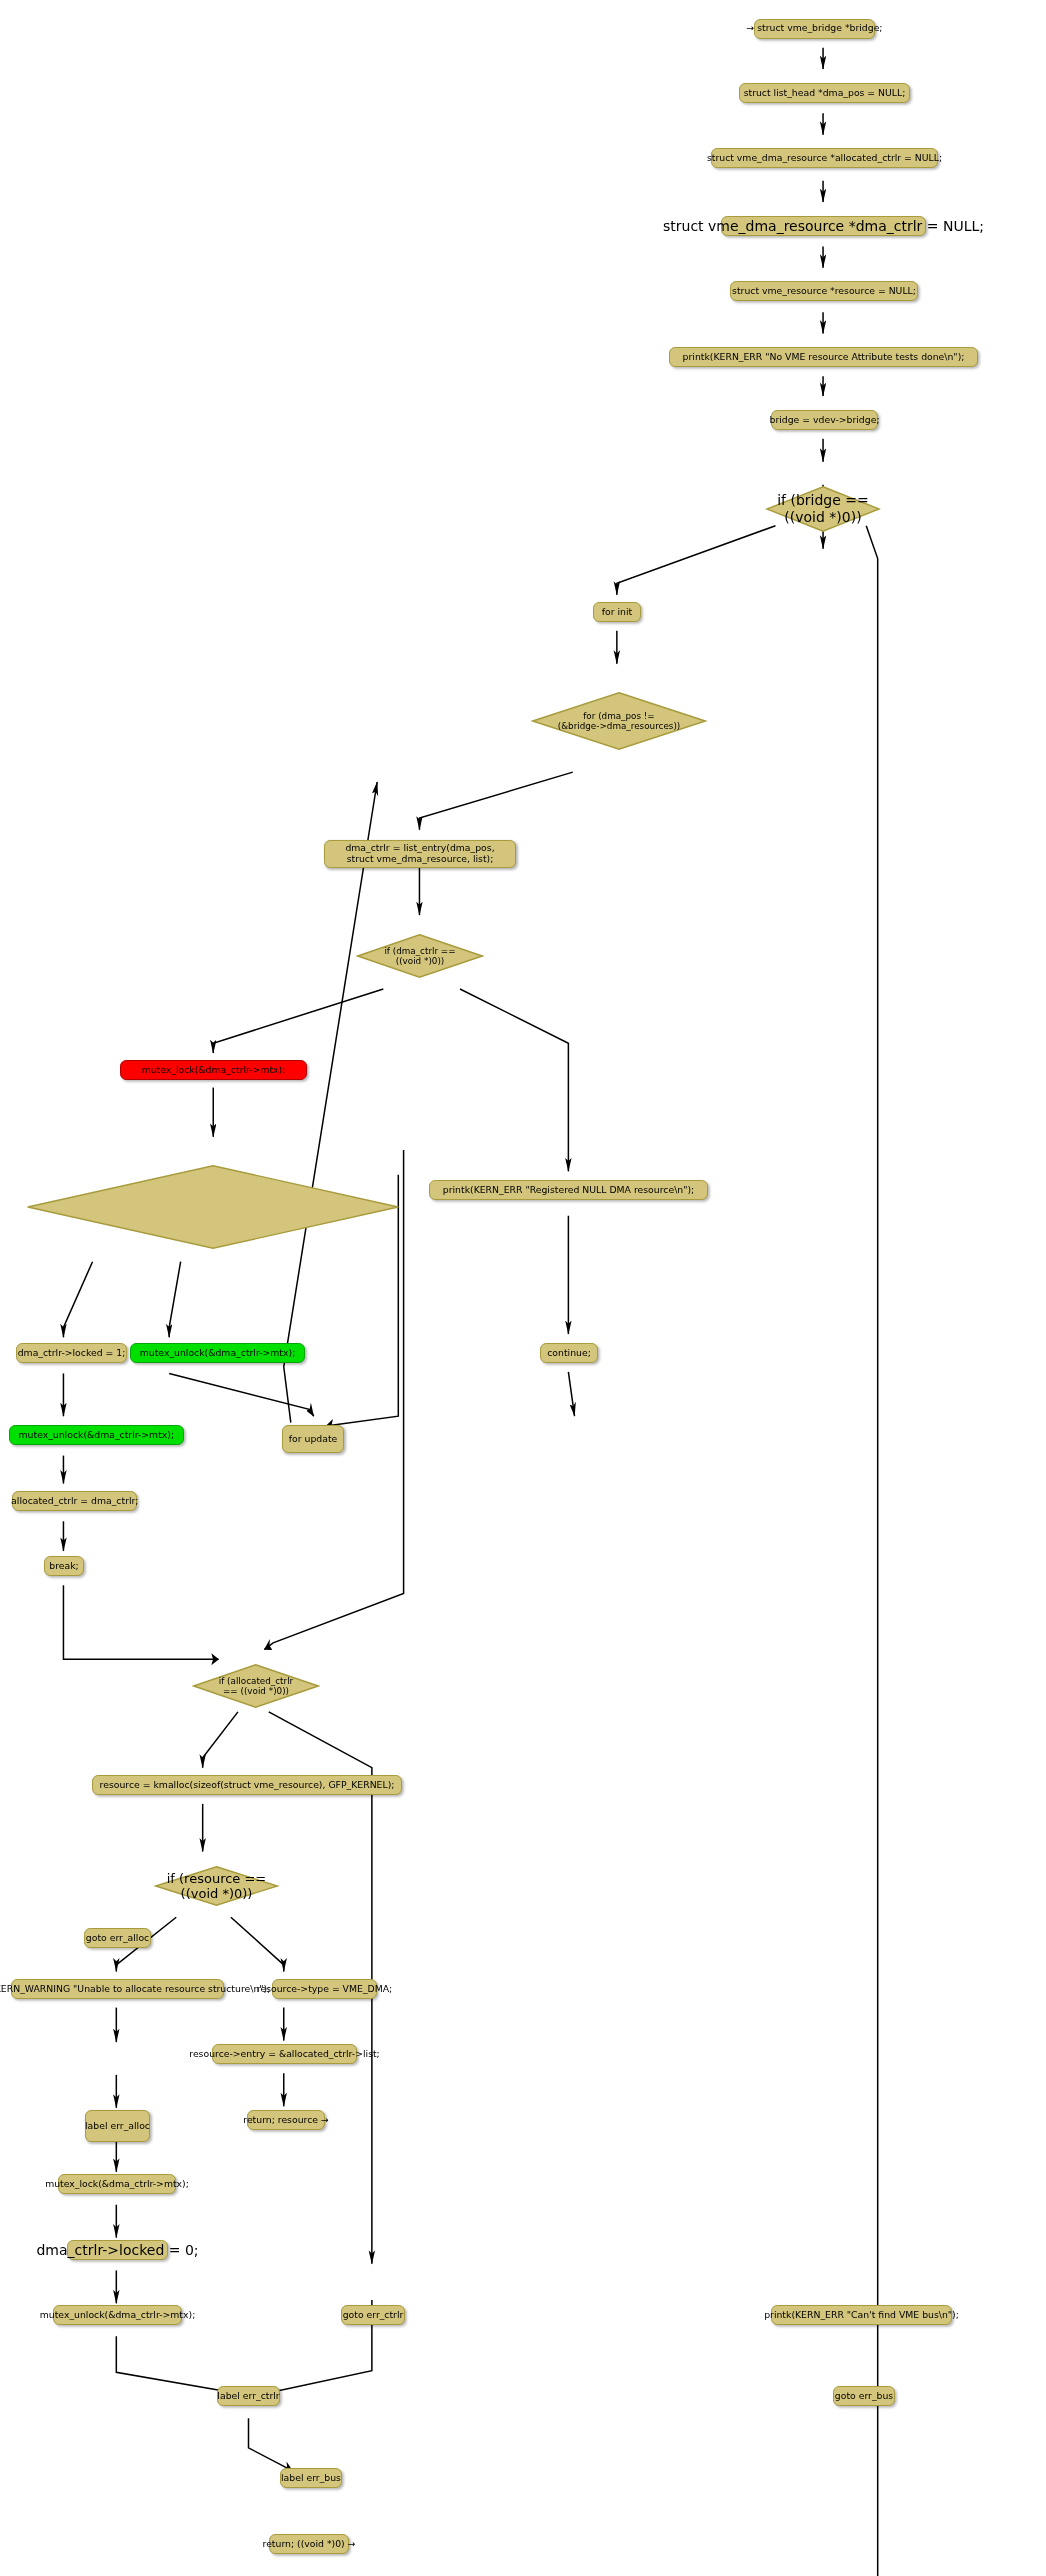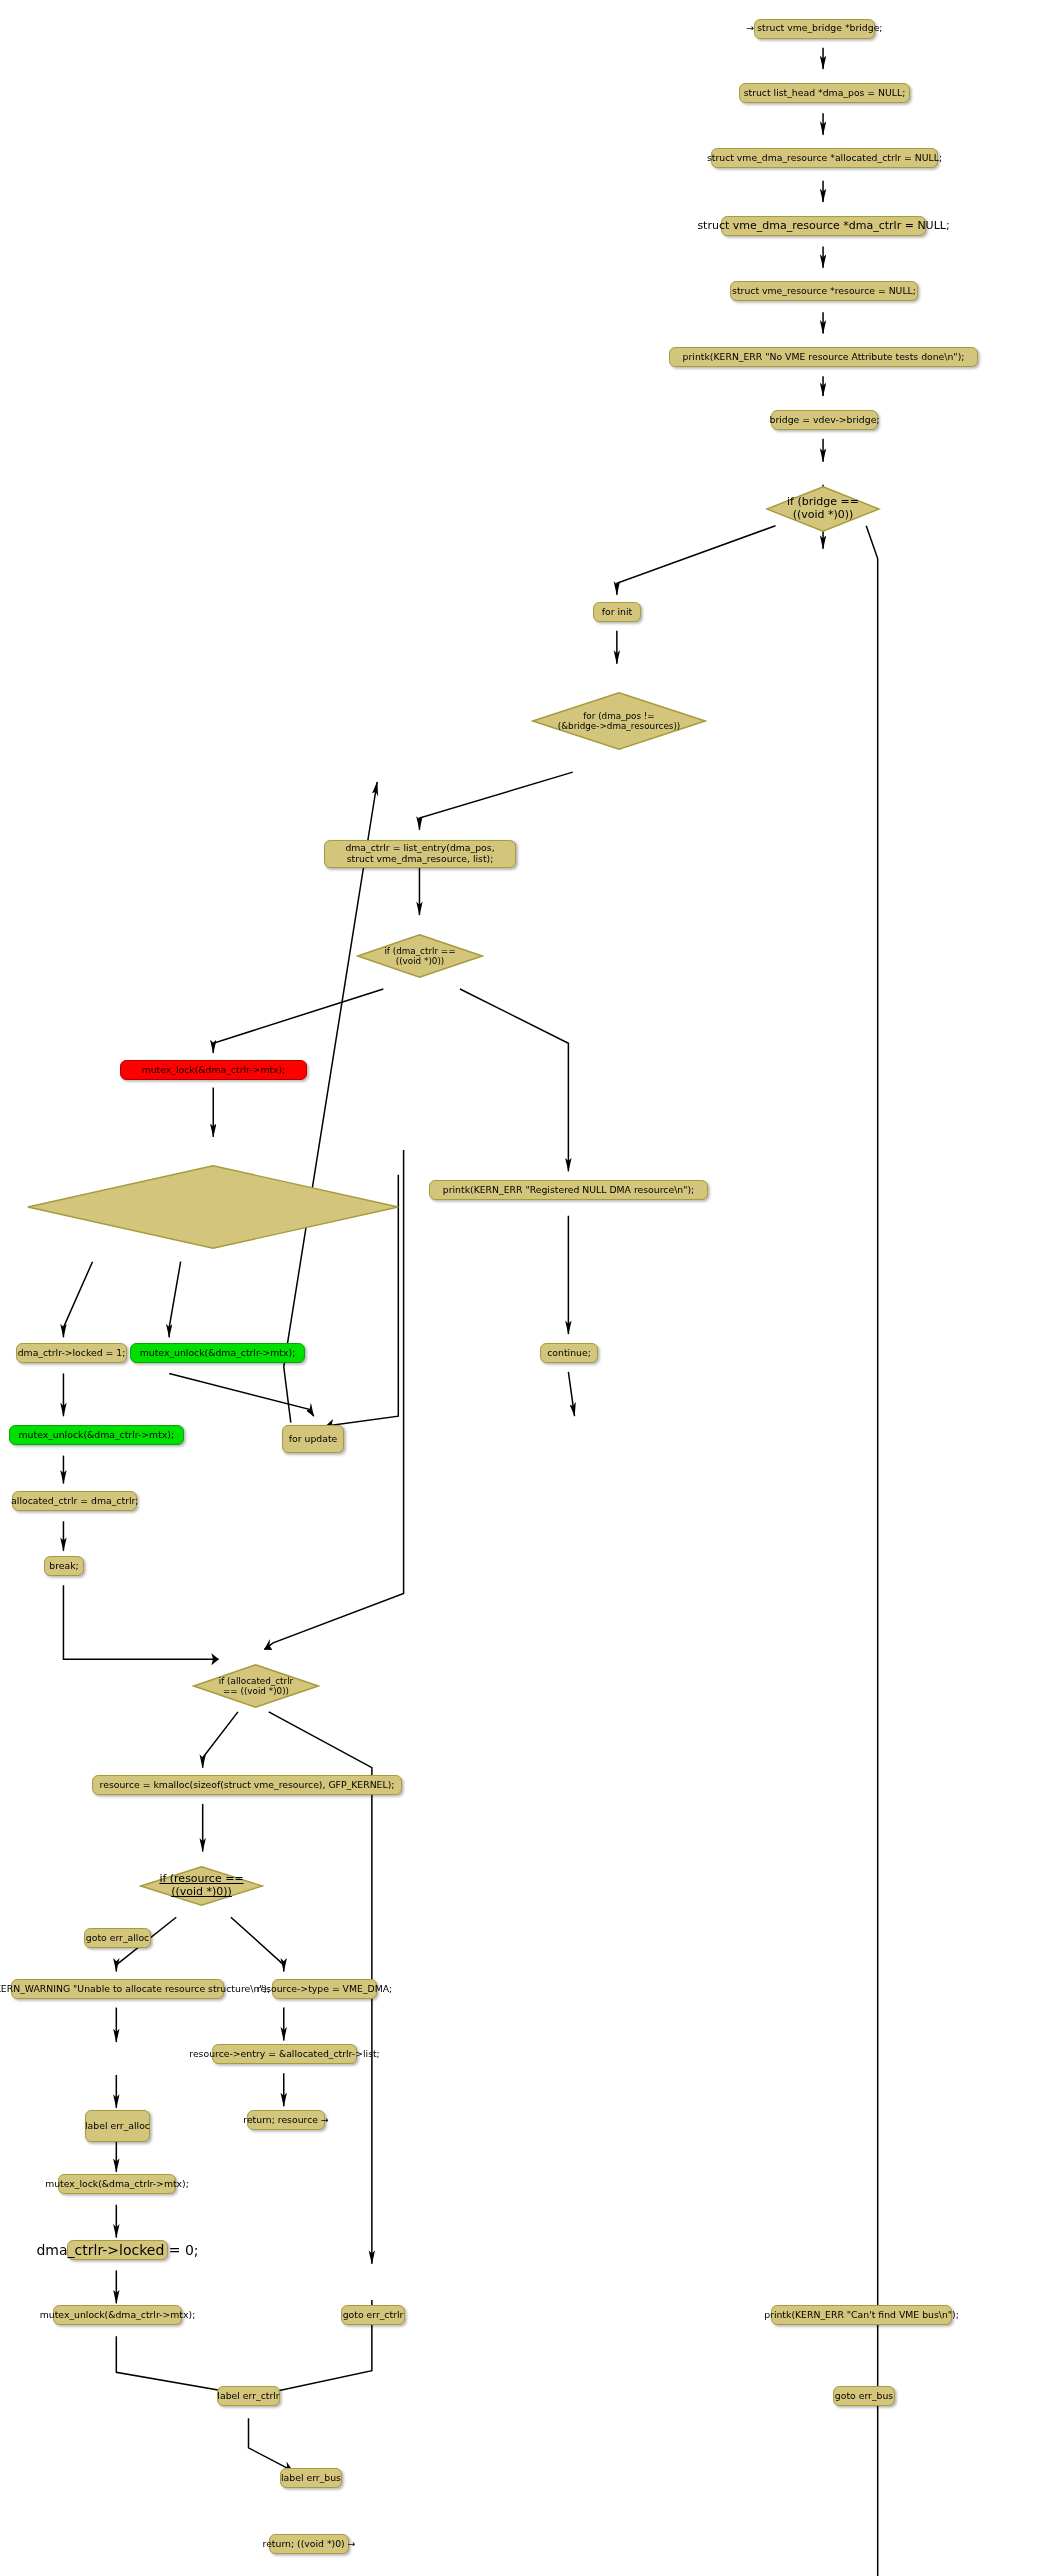--- a/index.html
+++ b/index.html
@@ -114,37 +114,37 @@
   </div>
 
   <div class="node proc" style="left: 739px; top: 83px; width: 171px; height: 20px; font-size: 9.3px;">
     <span>struct list_head *dma_pos = NULL;</span>
   </div>
 
   <div class="node proc" style="left: 711px; top: 148px; width: 227px; height: 20px; font-size: 9.3px;">
     <span>struct vme_dma_resource *allocated_ctrlr = NULL;</span>
   </div>
 
-  <div class="node proc" style="left: 721px; top: 216px; width: 205px; height: 20px; font-size: 11px; text-align: right;">
+  <div class="node proc" style="left: 721px; top: 216px; width: 205px; height: 20px; font-size: 14px; text-align: right;">
     <span>struct vme_dma_resource *dma_ctrlr = NULL;</span>
   </div>
 
   <div class="node proc" style="left: 730px; top: 281px; width: 188px; height: 20px; font-size: 9.3px;">
     <span>struct vme_resource *resource = NULL;</span>
   </div>
 
   <div class="node proc" style="left: 669px; top: 347px; width: 309px; height: 20px; font-size: 9.3px;">
     <span>printk(KERN_ERR "No VME resource Attribute tests done\n");</span>
   </div>
 
   <div class="node proc" style="left: 771px; top: 410px; width: 107px; height: 20px; font-size: 9.3px;">
     <span>bridge = vdev-&gt;bridge;</span>
   </div>
 
-  <div class="node dec" style="left: 765px; top: 485px; width: 116px; height: 48px; font-size: 11px;">
+  <div class="node dec" style="left: 765px; top: 485px; width: 116px; height: 48px; font-size: 14px;">
     <svg class="dshape" viewBox="0 0 132 54" preserveAspectRatio="none">
       <polygon points="66,2 130,27 66,52 2,27" fill="#D3C57C" stroke="#A79B3C" stroke-width="1.6"></polygon>
     </svg>
     <span class="dlabel">if (bridge ==
 ((void *)0))</span>
   </div>
 
   <div class="node proc" style="left: 593px; top: 602px; width: 48px; height: 20px; font-size: 9.3px;">
     <span>for init</span>
   </div>
@@ -217,21 +217,21 @@
       <polygon points="72,2 143,26 72,50 2,26" fill="#D3C57C" stroke="#A79B3C" stroke-width="1.6"></polygon>
     </svg>
     <span class="dlabel">if (allocated_ctrlr
 == ((void *)0))</span>
   </div>
 
   <div class="node proc" style="left: 92px; top: 1775px; width: 310px; height: 20px; font-size: 9.3px;">
     <span>resource = kmalloc(sizeof(struct vme_resource), GFP_KERNEL);</span>
   </div>
 
-  <div class="node dec" style="left: 139px; top: 1865px; width: 125px; height: 42px; font-size: 11px; text-decoration: underline;">
+  <div class="node dec" style="left: 154px; top: 1865px; width: 125px; height: 42px; font-size: 13px;">
     <svg class="dshape" viewBox="0 0 142 48" preserveAspectRatio="none">
       <polygon points="71,2 140,24 71,46 2,24" fill="#D3C57C" stroke="#A79B3C" stroke-width="1.6"></polygon>
     </svg>
     <span class="dlabel">if (resource ==
 ((void *)0))</span>
   </div>
 
   <div class="node proc" style="left: 10.6px; top: 1979px; width: 213px; height: 20px; font-size: 9.3px;">
     <span>printk(KERN_WARNING "Unable to allocate resource structure\n");</span>
   </div>

